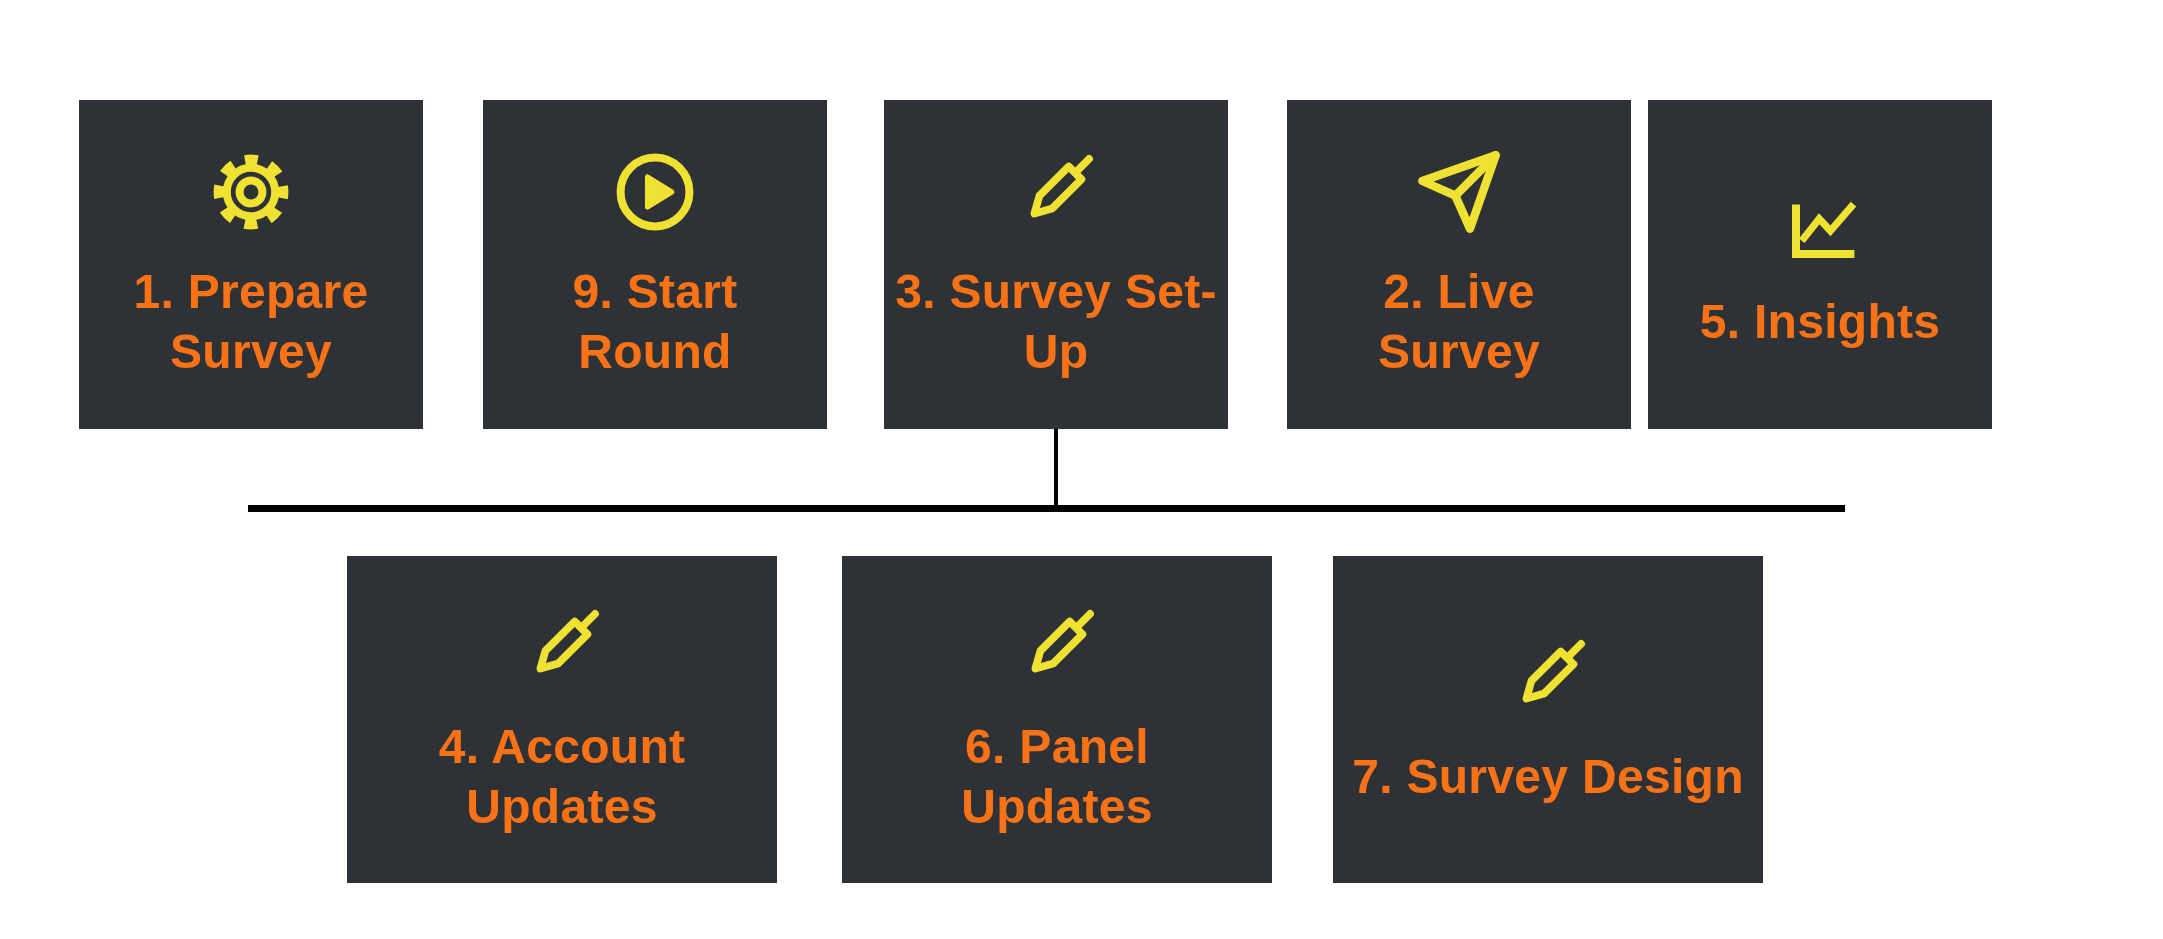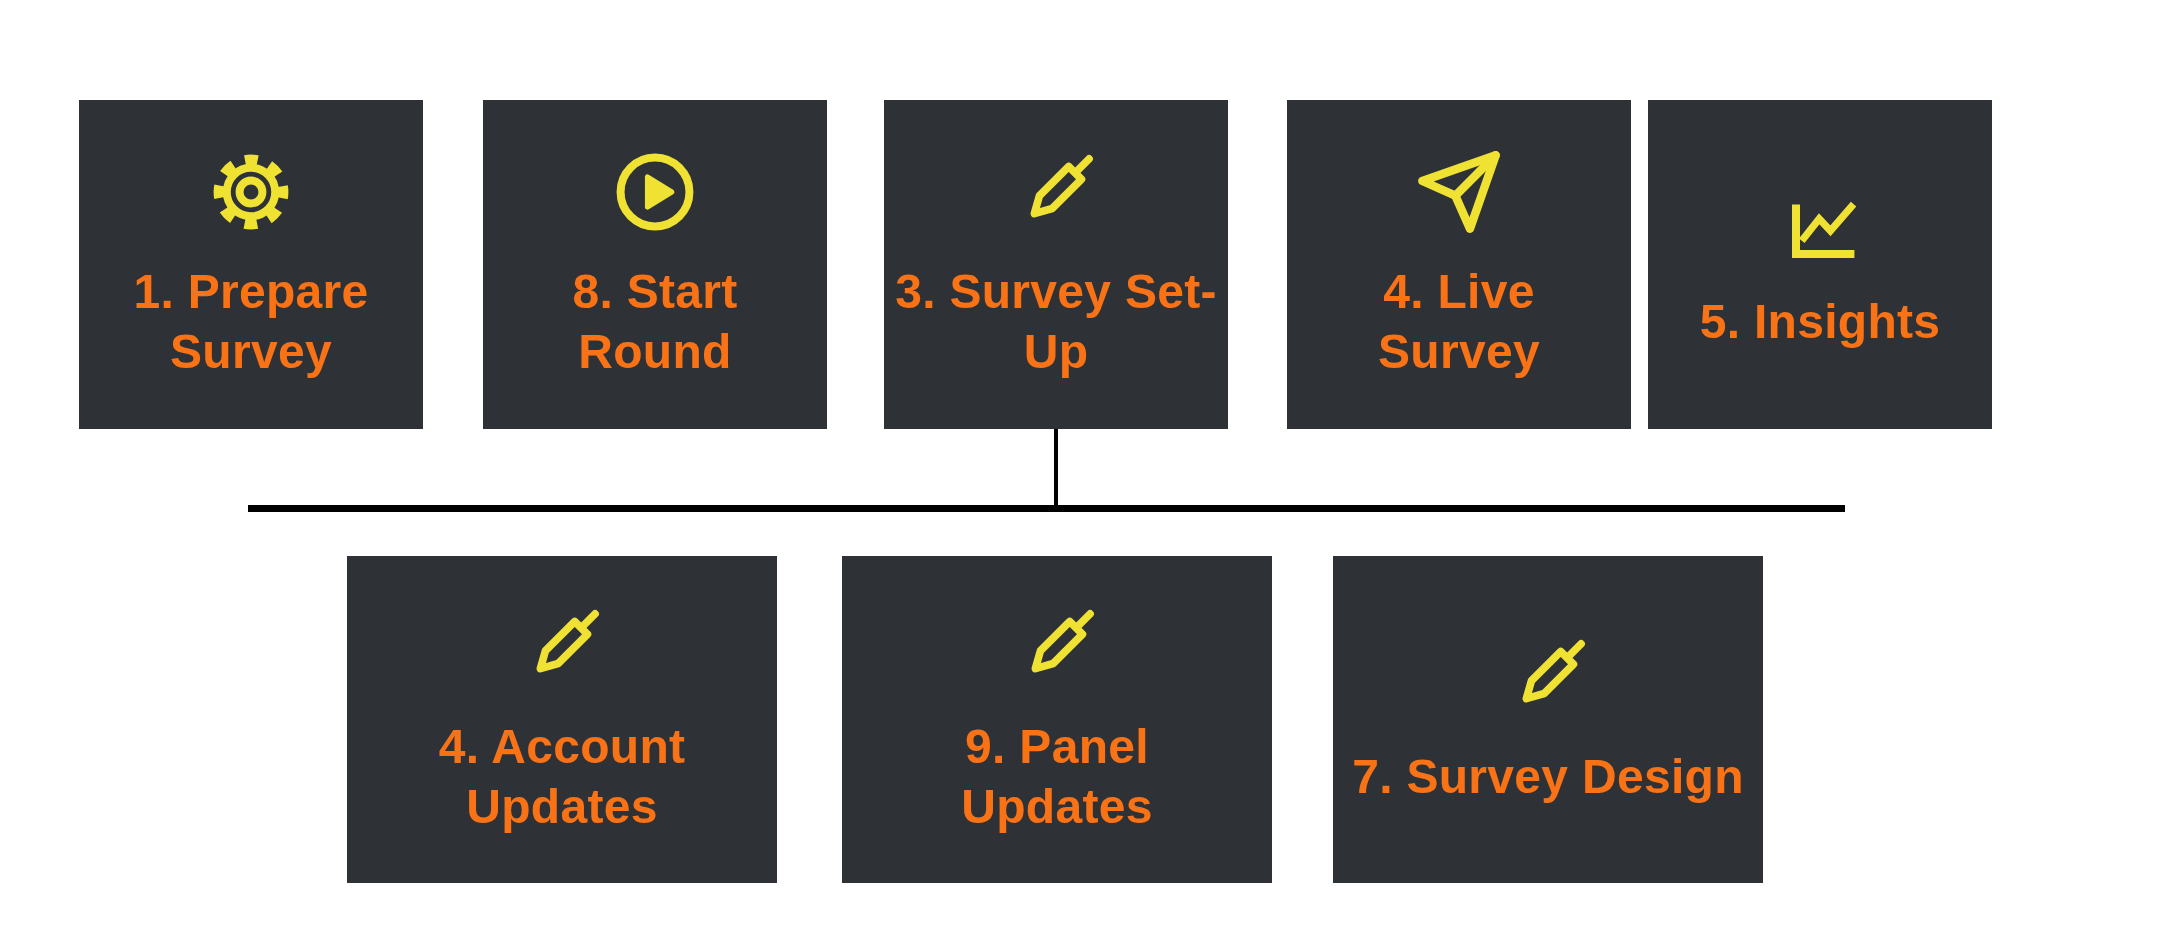--- a/index.html
+++ b/index.html
@@ -62,21 +62,21 @@
     <div class="step-label">1. Prepare Survey</div>
   </div>
 
   <div class="step-box top" style="left:483px">
     <div class="icon-wrap">
       <svg width="84" height="84" viewBox="0 0 100 100" fill="none">
         <circle cx="50" cy="50" r="41" stroke="#f0e232" stroke-width="9.5"></circle>
         <path d="M41 32 L41 68 L70 50 Z" fill="#f0e232" stroke="#f0e232" stroke-width="6" stroke-linejoin="round"></path>
       </svg>
     </div>
-    <div class="step-label">8. Start Round</div>
+    <div class="step-label">9. Start Round</div>
   </div>
 
   <div class="step-box top" style="left:884px">
     <div class="icon-wrap">
       <svg width="96" height="96" viewBox="0 0 100 100" fill="none">
         <g transform="rotate(45 50 50)">
           <path d="M40 20 H60 V66 L50 84 L40 66 Z" stroke="#f0e232" stroke-width="8.5" stroke-linejoin="round"></path>
           <path d="M50 16 L50 -2" stroke="#f0e232" stroke-width="8.5" stroke-linecap="round"></path>
         </g>
       </svg>
@@ -84,21 +84,21 @@
     <div class="step-label">3. Survey Set-Up</div>
   </div>
 
   <div class="step-box top" style="left:1287px">
     <div class="icon-wrap">
       <svg width="88" height="88" viewBox="0 0 24 24" fill="none">
         <path d="M22 2 L11 13" stroke="#f0e232" stroke-width="2.3" stroke-linecap="round" stroke-linejoin="round"></path>
         <path d="M22 2 L15 22 L11 13 L2 9 Z" stroke="#f0e232" stroke-width="2.3" stroke-linecap="round" stroke-linejoin="round"></path>
       </svg>
     </div>
-    <div class="step-label">4. Live Survey</div>
+    <div class="step-label">2. Live Survey</div>
   </div>
 
   <div class="step-box top" style="left:1648px">
     <div class="icon-wrap">
       <svg width="80" height="80" viewBox="0 0 100 100" fill="none">
         <path d="M20 28 L20 90 L93 90" stroke="#f0e232" stroke-width="10"></path>
         <path d="M30 70 L49 46 L63 61 L89 31" stroke="#f0e232" stroke-width="9" stroke-linecap="square"></path>
       </svg>
     </div>
     <div class="step-label">5. Insights</div>
@@ -122,21 +122,21 @@
 
   <div class="step-box bottom" style="left:842px">
     <div class="icon-wrap">
       <svg width="96" height="96" viewBox="0 0 100 100" fill="none">
         <g transform="rotate(45 50 50)">
           <path d="M40 20 H60 V66 L50 84 L40 66 Z" stroke="#f0e232" stroke-width="8.5" stroke-linejoin="round"></path>
           <path d="M50 16 L50 -2" stroke="#f0e232" stroke-width="8.5" stroke-linecap="round"></path>
         </g>
       </svg>
     </div>
-    <div class="step-label">9. Panel
+    <div class="step-label">6. Panel
 Updates</div>
   </div>
 
   <div class="step-box bottom" style="left:1333px">
     <div class="icon-wrap">
       <svg width="96" height="96" viewBox="0 0 100 100" fill="none">
         <g transform="rotate(45 50 50)">
           <path d="M40 20 H60 V66 L50 84 L40 66 Z" stroke="#f0e232" stroke-width="8.5" stroke-linejoin="round"></path>
           <path d="M50 16 L50 -2" stroke="#f0e232" stroke-width="8.5" stroke-linecap="round"></path>
         </g>

